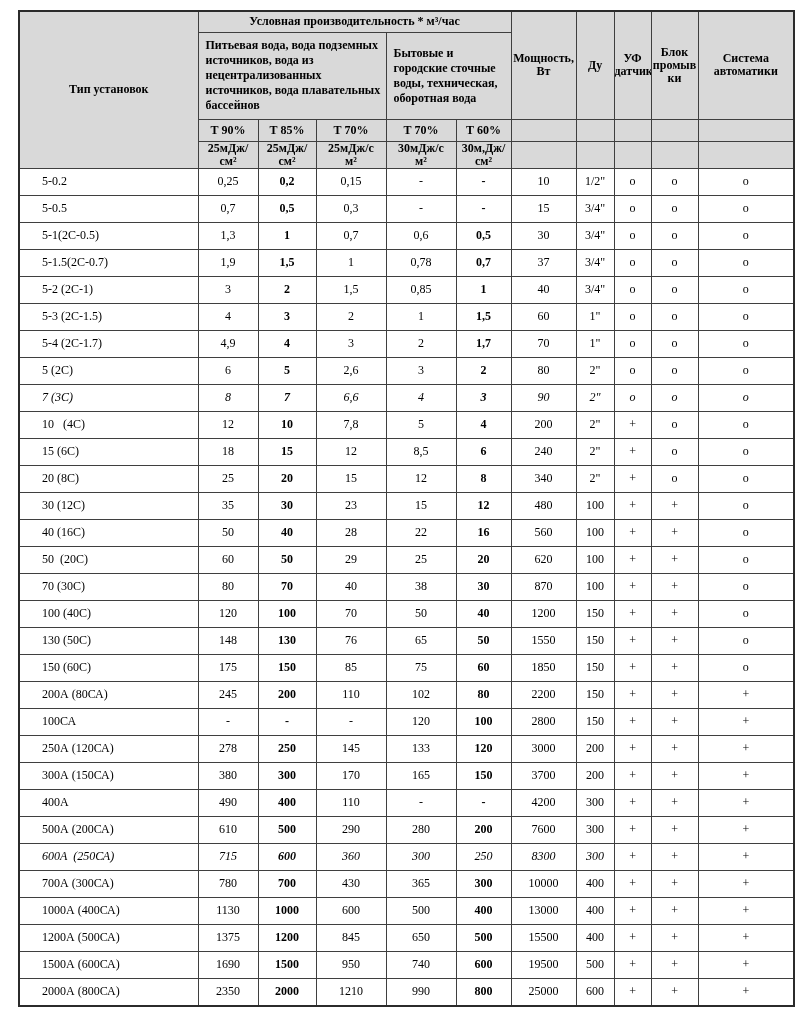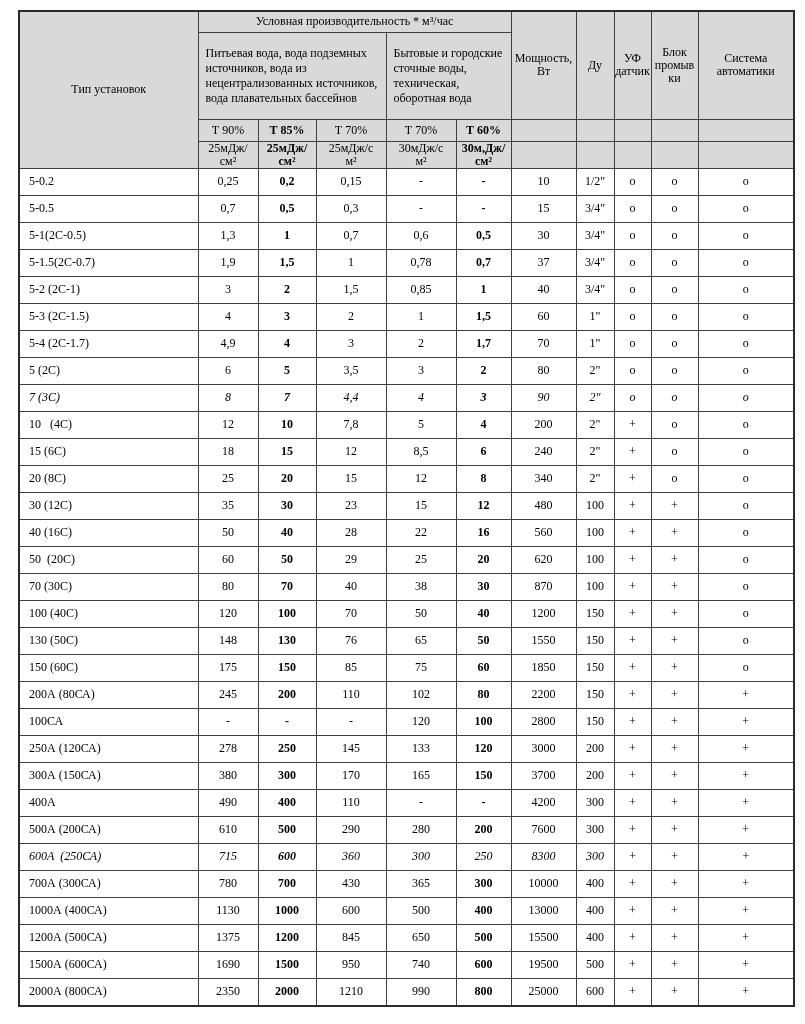--- a/index.html
+++ b/index.html
@@ -15,31 +15,31 @@
   }
   .page{position:relative;width:805px;height:1024px;background:#fff;overflow:hidden;}
   table.spec{
     position:absolute;left:18px;top:10px;
     border-collapse:collapse;table-layout:fixed;width:775px;
     border:2px solid var(--outer);
   }
   th,td{border:1px solid var(--border);padding:0;overflow:hidden;}
   thead th{
     background:var(--header-bg);
-    font-weight:normal;font-size:12px;line-height:15px;
+    font-weight:bold;font-size:12px;line-height:15px;
     text-align:center;vertical-align:middle;
   }
   thead th.desc{text-align:left;padding:2px 5px 2px 7px;}
   thead th.pre{white-space:pre-line;line-height:13px;}
   thead th.b, td.b{font-weight:bold;}
   tbody td{
     font-size:12px;text-align:center;vertical-align:middle;height:26px;
     background:#fff;
   }
-  tbody td.lbl{text-align:left;padding-left:9px;white-space:pre;}
+  tbody td.lbl{text-align:left;padding-left:22px;white-space:pre;}
 </style>
 </head>
 <body>
 
 <div class="page">
   <table class="spec">
     <colgroup>
       <col style="width:179px">
         <col style="width:60px">
         <col style="width:58px">
@@ -190,34 +190,34 @@
           <td>70</td>
           <td>1"</td>
           <td>о</td>
           <td>о</td>
           <td>о</td>
         </tr>
         <tr style="height: 27px;">
           <td class="lbl">5 (2С)</td>
           <td>6</td>
           <td class="b">5</td>
-          <td>3,5</td>
+          <td>2,6</td>
           <td>3</td>
           <td class="b">2</td>
           <td>80</td>
           <td>2"</td>
           <td>о</td>
           <td>о</td>
           <td>о</td>
         </tr>
         <tr style="height: 27px; font-style: italic;">
           <td class="lbl">7 (3С)</td>
           <td>8</td>
           <td class="b">7</td>
-          <td>4,4</td>
+          <td>6,6</td>
           <td>4</td>
           <td class="b">3</td>
           <td>90</td>
           <td>2"</td>
           <td>о</td>
           <td>о</td>
           <td>о</td>
         </tr>
         <tr style="height: 27px;">
           <td class="lbl">10   (4С)</td>

